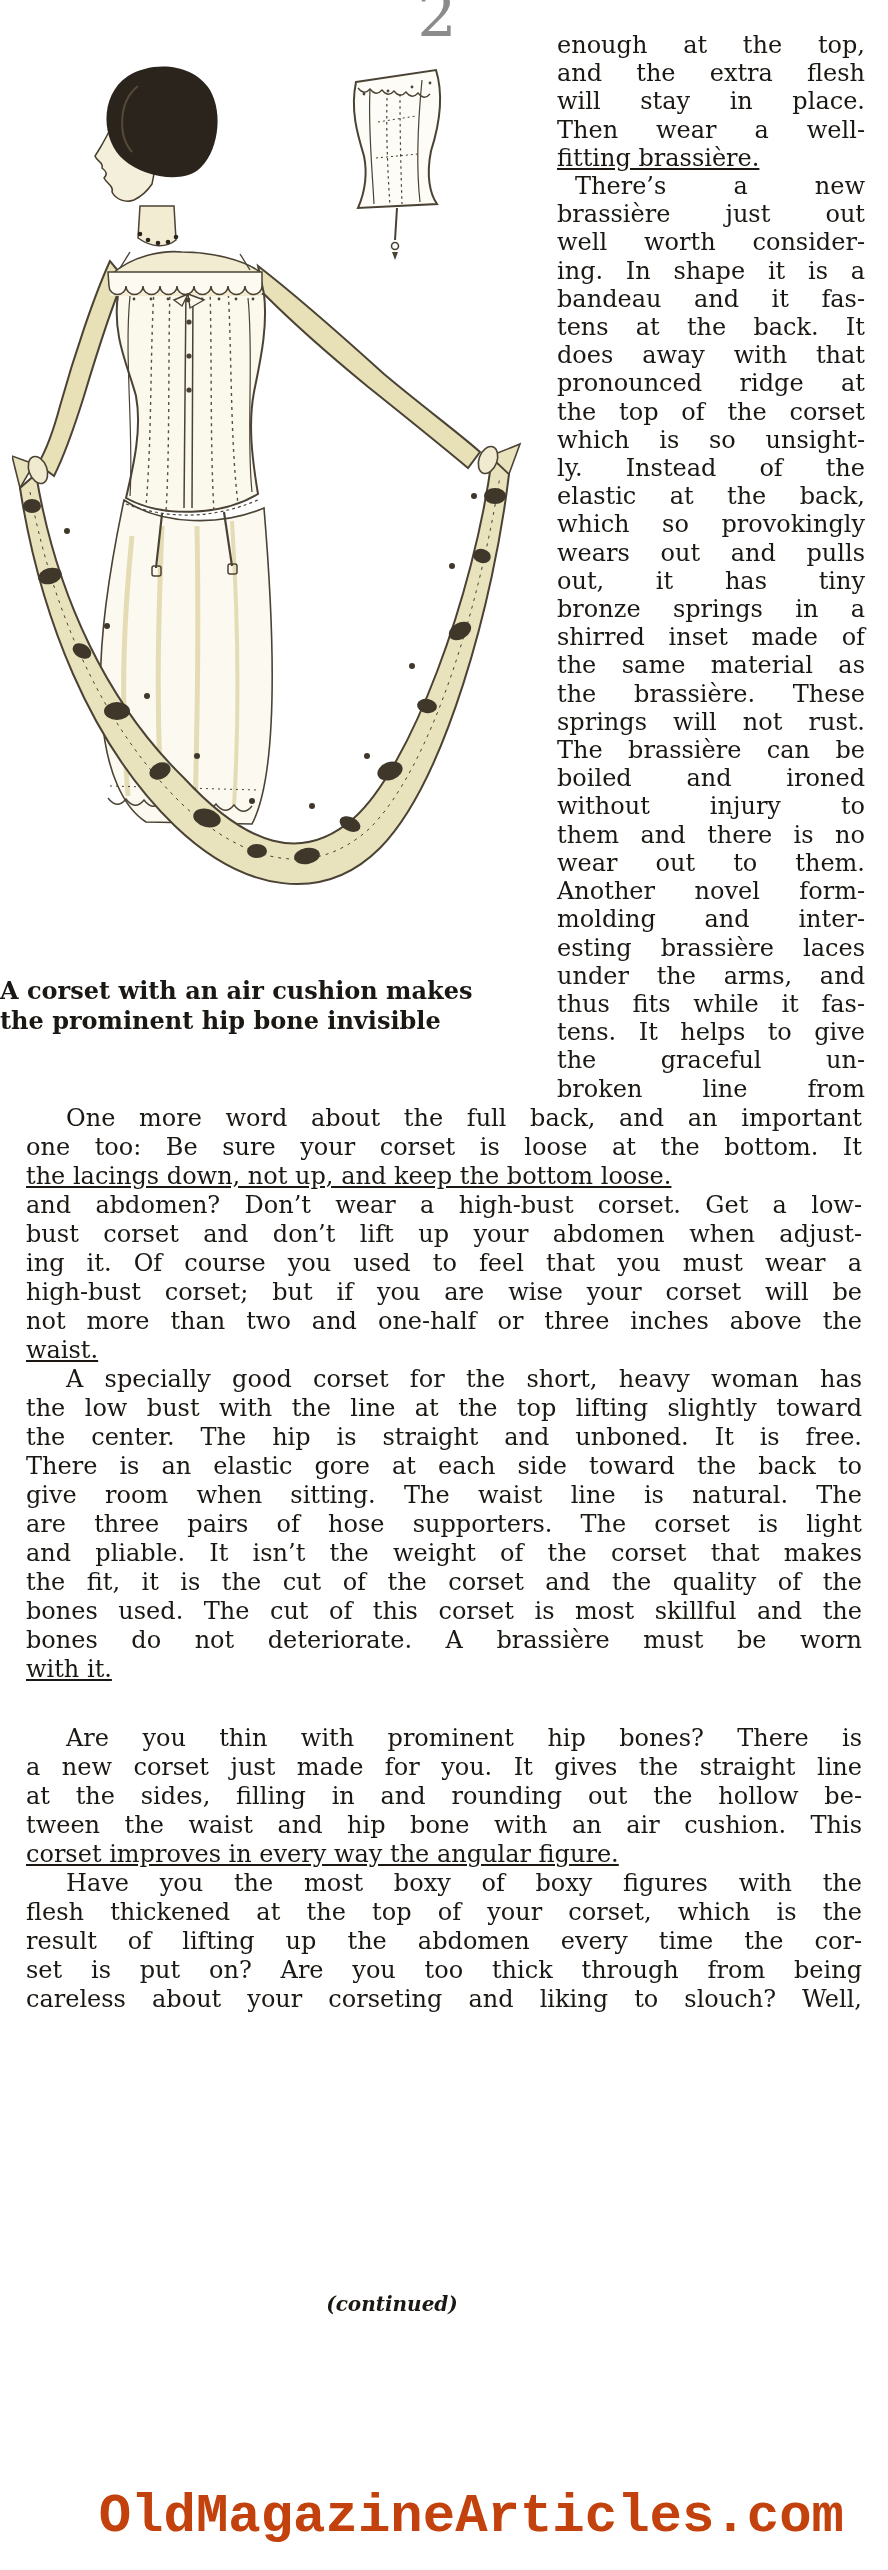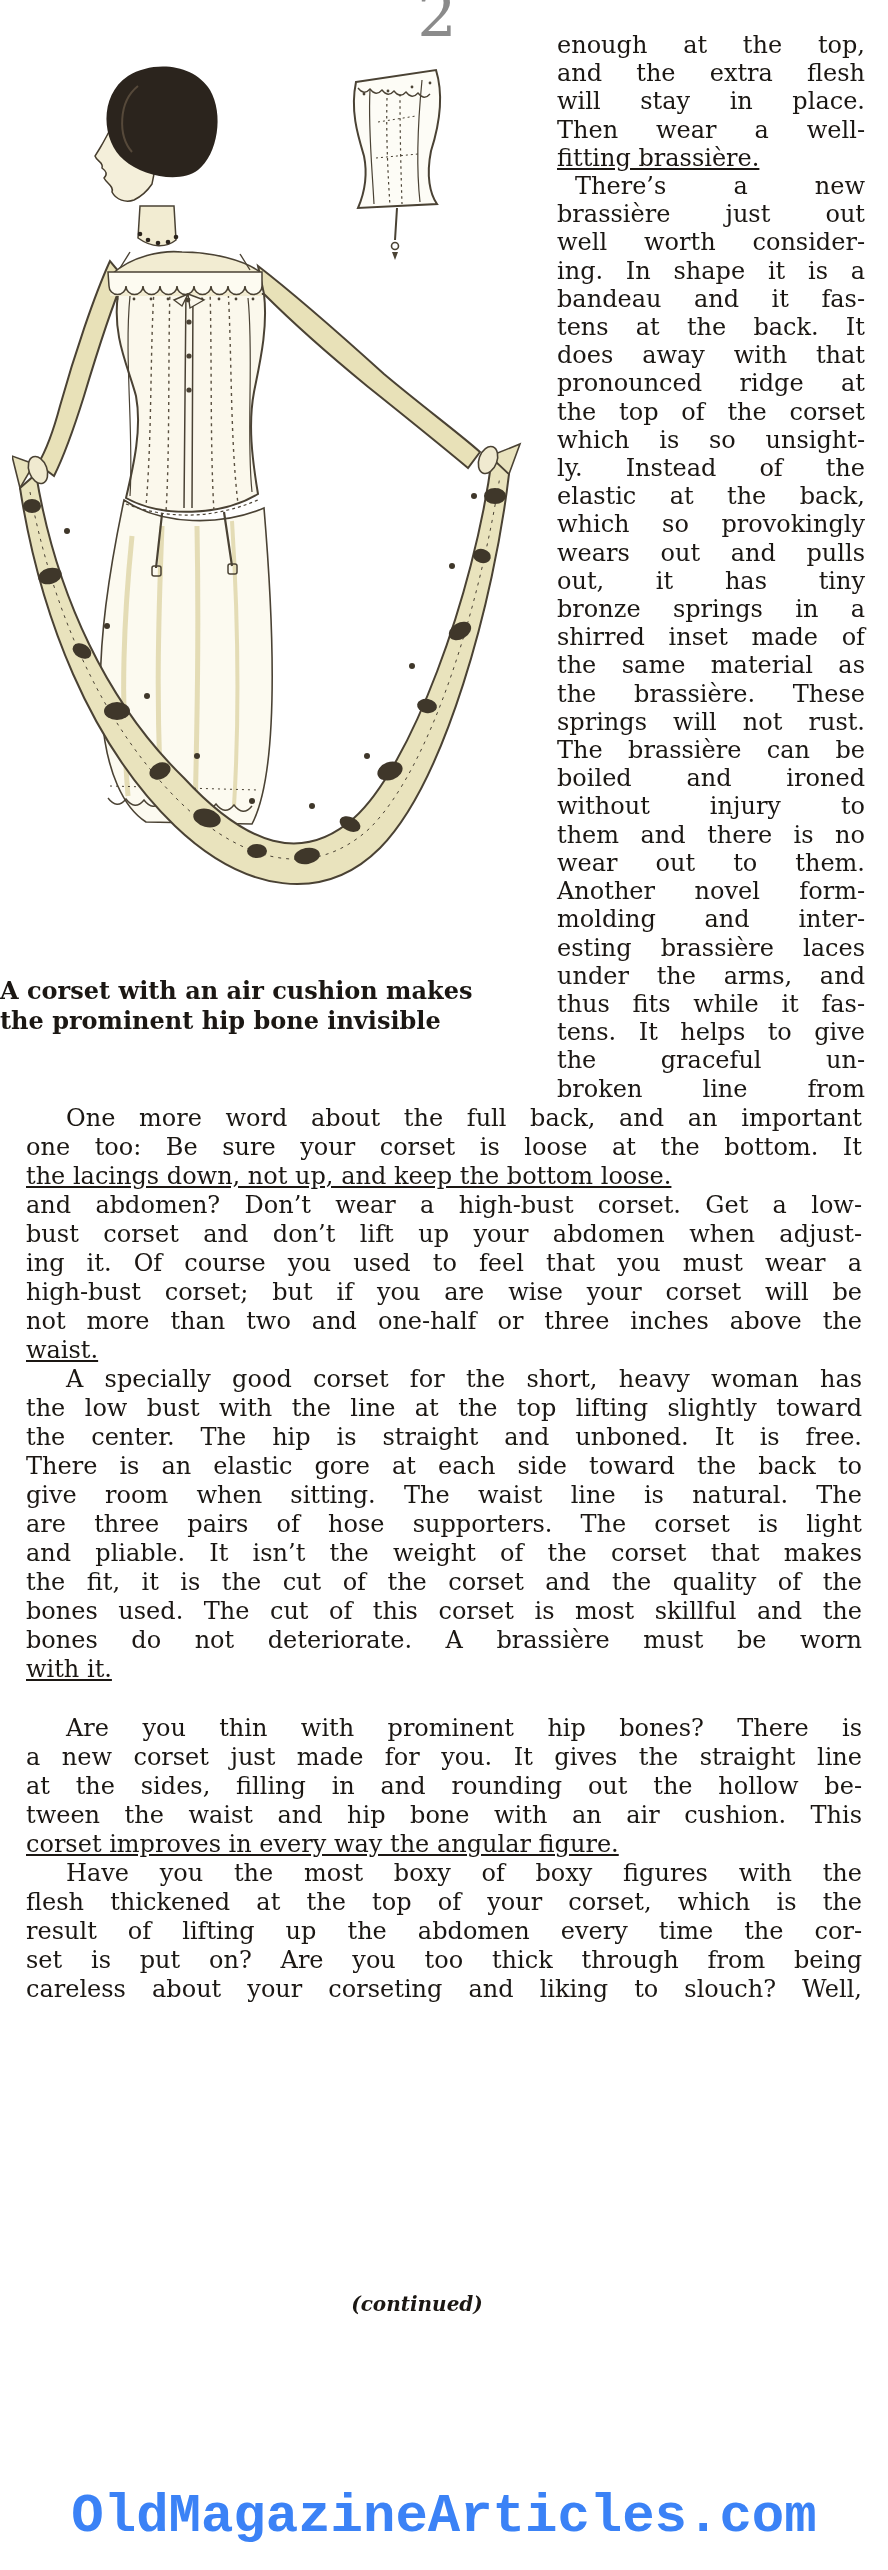--- a/index.html
+++ b/index.html
@@ -24,37 +24,37 @@
     white-space:normal;
   }
   .line.end{text-align-last:left;text-decoration:underline;}
   #right-column .line.ind{text-indent:18px;}
   
   #main-text{
     left:26px;top:1104px;width:836px;
     font-size:24px;line-height:29px;
   }
   #main-text .line.ind{text-indent:40px;}
-  #main-text .line.gap{margin-top:30px;}
+  #main-text .line.gap{margin-top:40px;}
   
   #caption{
     left:0px;top:976px;width:548px;
     font-size:24px;line-height:30px;font-weight:bold;
   }
   #caption .capline{}
   
   #continued{
     left:0px;top:2292px;width:784px;text-align:center;
-    font-style:italic;font-weight:bold;font-size:20px;padding-left:25px;
+    font-style:italic;font-weight:bold;font-size:20px;
   }
   
   #footer-site{
-    left:44px;top:2486px;width:800px;text-align:center;
+    left:44px;top:2486px;width:800px;text-align:right;
     font-family:"Liberation Mono", monospace;font-weight:bold;
-    font-size:54px;letter-spacing:0px;color:#3b82f6;white-space:nowrap;
+    font-size:54px;letter-spacing:0px;color:#c2410c;white-space:nowrap;
   }
   #illustration-wrap{left:12px;top:56px;width:538px;height:915px;}
 </style>
 </head>
 <body>
 
 <div class="abs" id="page-number">2</div>
 
 <div class="abs" id="illustration-wrap">
   <svg width="538" height="915" viewBox="0 0 538 915">

